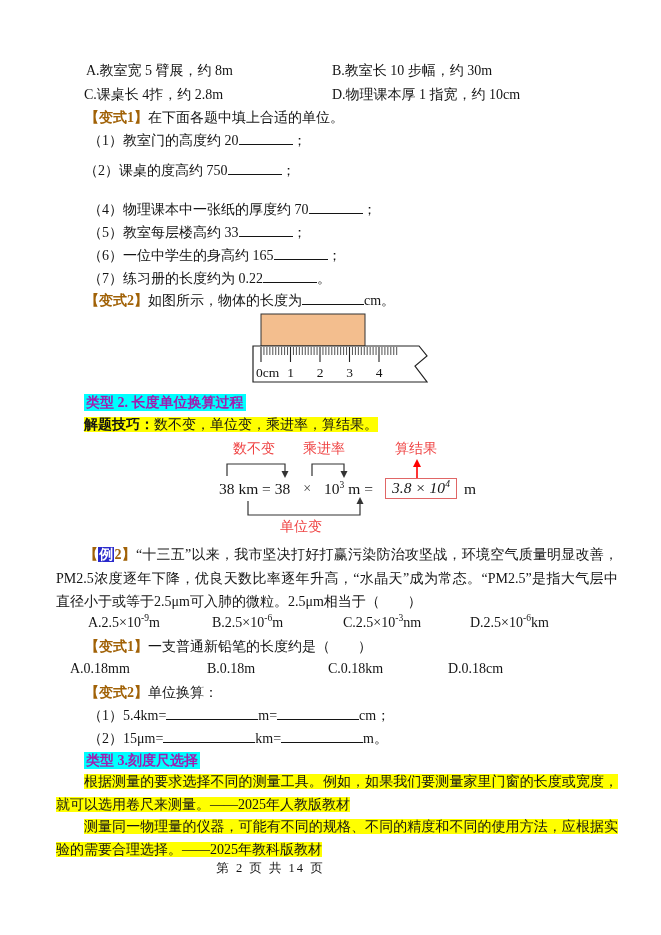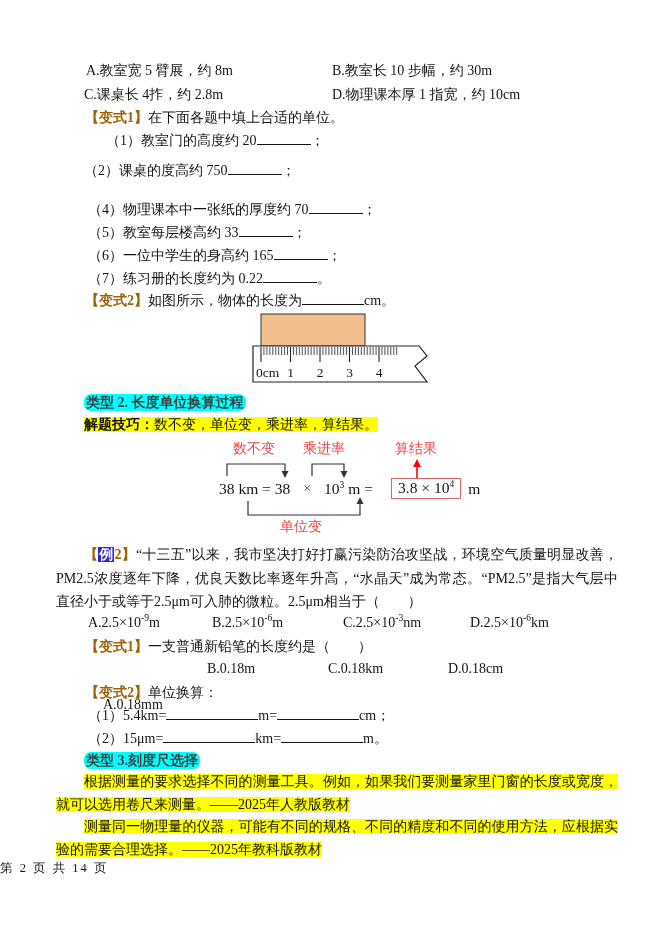--- a/index.html
+++ b/index.html
@@ -1,51 +1,51 @@
 <!DOCTYPE html>
 <html><head>
 <meta charset="utf-8">
 <style>
   html,body{margin:0;padding:0;background:#9a9a9a;}
   .page{position:relative;width:661px;height:935px;background:#ffffff;margin:0 auto;
         font-family:"Liberation Serif","DejaVu Serif",serif;color:#141414;font-size:14px;overflow:hidden;}
   .abs{position:absolute;white-space:nowrap;}
   .marker{color:#a16207;font-weight:bold;}
-  .hl-c{background:#00ffff;font-weight:bold;color:#404040;padding:1px 2px;border-radius:7px;}
+  .hl-c{background:#00ffff;font-weight:bold;color:#a21caf;padding:1px 2px;}
   .hl-y{background:#ffff00;}
   .tip-label{font-weight:bold;}
   .blank{display:inline-block;border-bottom:1px solid #141414;height:13px;vertical-align:baseline;}
   .opt-cell{position:absolute;white-space:nowrap;}
   sup{font-size:9.5px;vertical-align:super;line-height:0;}
   .para{position:absolute;left:56px;width:562px;text-align:justify;line-height:23.5px;text-indent:28px;}
   .diagram{position:absolute;left:0;top:438px;width:661px;height:102px;}
   .dlabel{position:absolute;font-size:14px;color:#ef4444;}
   .equation{position:absolute;left:219px;top:40px;display:flex;align-items:center;font-size:15.5px;}
   .eq-times{margin:0 13px;font-size:14px;color:#444;}
   .eq-mid{margin-left:4px;}
-  .result-box{border:1.6px solid #e06666;padding:0px 6px 1px 6px;margin-left:18px;display:inline-block;}
+  .result-box{border:1.6px solid #e06666;padding:0px 6px 1px 6px;margin-left:12px;display:inline-block;font-style:italic;}
   .eq-tail{margin-left:7px;}
-  .footer{position:absolute;left:0;top:860px;width:541px;font-size:12.5px;letter-spacing:2px;}
+  .footer{position:absolute;left:0;top:860px;width:541px;text-align:center;font-size:12.5px;letter-spacing:2px;}
   svg text{fill:#141414;font-family:"Liberation Serif","DejaVu Serif",serif;}
 </style>
 </head>
 <body>
 
 <div class="page">
 
   <span class="abs" style="left:86px;top:62px;">A.教室宽 5 臂展，约 8m</span>
   <span class="abs" style="left:332px;top:62px;">B.教室长 10 步幅，约 30m</span>
   <span class="abs" style="left:84px;top:86px;">C.课桌长 4拃，约 2.8m</span>
   <span class="abs" style="left:332px;top:86px;">D.物理课本厚 1 指宽，约 10cm</span>
 
   <div class="abs" style="left:85px;top:109px;">
     <span class="marker">【变式1】</span><span>在下面各题中填上合适的单位。</span>
   </div>
 
-  <div class="abs" style="left:88px;top:131px;margin-left:18px;"><span>（1）教室门的高度约 20</span><span class="blank" style="width:54px;"></span><span>；</span></div>
+  <div class="abs" style="left:88px;top:131px;"><span>（1）教室门的高度约 20</span><span class="blank" style="width:54px;"></span><span>；</span></div>
   <div class="abs" style="left:84px;top:154px;margin-top:7px;"><span>（2）课桌的度高约 750</span><span class="blank" style="width:54px;"></span><span>；</span></div>
   <div class="abs" style="left:88px;top:200px;"><span>（4）物理课本中一张纸的厚度约 70</span><span class="blank" style="width:54px;"></span><span>；</span></div>
   <div class="abs" style="left:88px;top:223px;"><span>（5）教室每层楼高约 33</span><span class="blank" style="width:54px;"></span><span>；</span></div>
   <div class="abs" style="left:88px;top:246px;"><span>（6）一位中学生的身高约 165</span><span class="blank" style="width:54px;"></span><span>；</span></div>
   <div class="abs" style="left:88px;top:269px;"><span>（7）练习册的长度约为 0.22</span><span class="blank" style="width:54px;"></span><span>。</span></div>
 
   <div class="abs" style="left:85px;top:291px;">
     <span class="marker">【变式2】</span><span>如图所示，物体的长度为</span><span class="blank" style="width:62px;"></span><span>cm。</span>
   </div>
 
@@ -149,21 +149,21 @@
   </div>
 
   <span class="opt-cell" style="left:88px;top:615px;"><span>A.2.5×10</span><sup>-9</sup><span>m</span></span>
   <span class="opt-cell" style="left:212px;top:615px;"><span>B.2.5×10</span><sup>-6</sup><span>m</span></span>
   <span class="opt-cell" style="left:343px;top:615px;"><span>C.2.5×10</span><sup>-3</sup><span>nm</span></span>
   <span class="opt-cell" style="left:470px;top:615px;"><span>D.2.5×10</span><sup>-6</sup><span>km</span></span>
 
   <div class="abs" style="left:85px;top:638px;">
     <span class="marker">【变式1】</span><span>一支普通新铅笔的长度约是（　　）</span>
   </div>
-  <span class="opt-cell" style="left:103px;top:661px;margin-top:36px;">A.0.18mm</span>
+  <span class="opt-cell" style="left:70px;top:661px;">A.0.18mm</span>
   <span class="opt-cell" style="left:207px;top:661px;">B.0.18m</span>
   <span class="opt-cell" style="left:328px;top:661px;">C.0.18km</span>
   <span class="opt-cell" style="left:448px;top:661px;">D.0.18cm</span>
 
   <div class="abs" style="left:85px;top:684px;">
     <span class="marker">【变式2】</span><span>单位换算：</span>
   </div>
   <div class="abs" style="left:88px;top:706px;">
     <span>（1）5.4km=</span><span class="blank" style="width:92px;"></span><span>m=</span><span class="blank" style="width:82px;"></span><span>cm；</span>
   </div>

